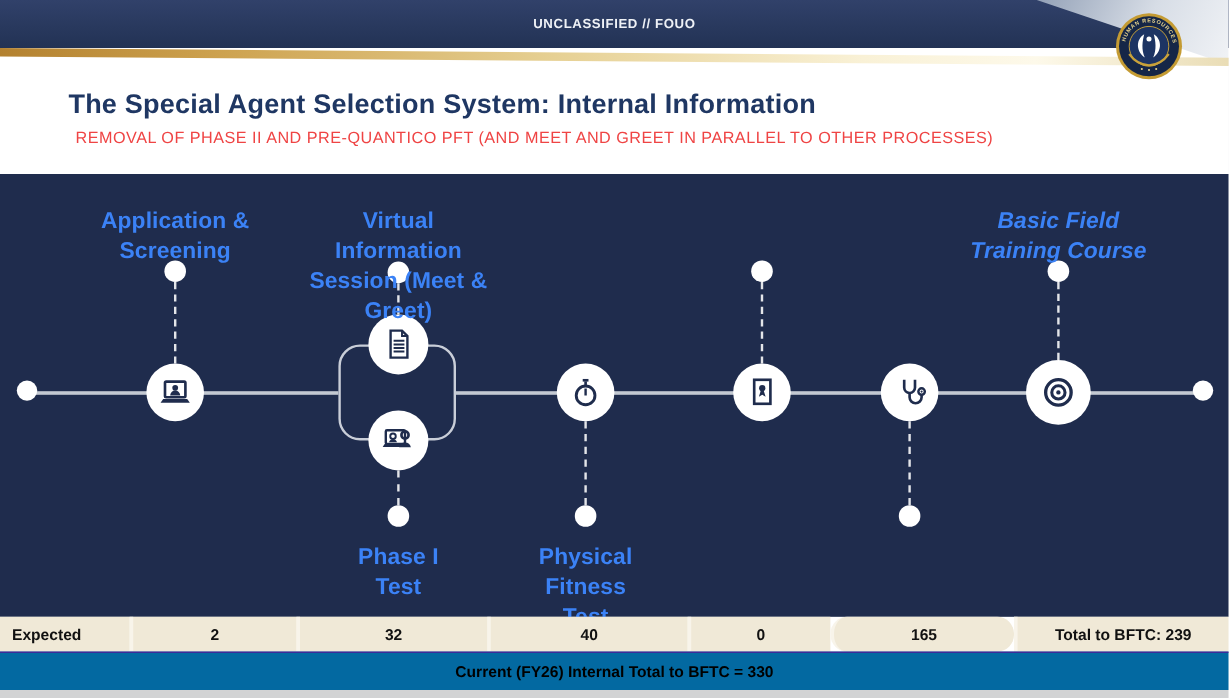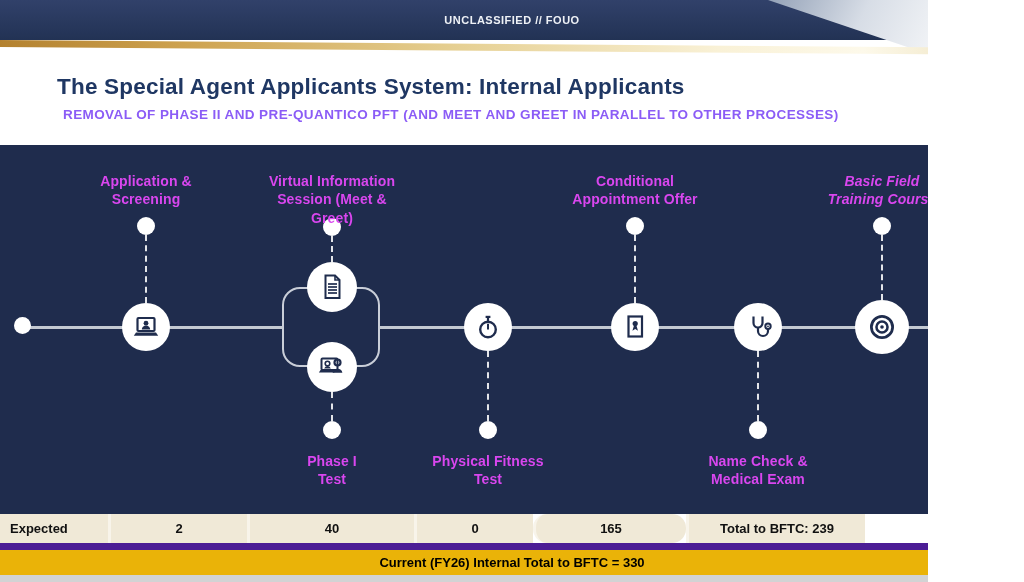--- a/index.html
+++ b/index.html
@@ -1,65 +1,65 @@
 <!DOCTYPE html>
 <html><head>
 <meta charset="utf-8">
 <style>
   html,body{margin:0;padding:0;background:#fff;}
-  .slide{position:relative;width:928px;height:582px;background:#fff;overflow:hidden;
+  .slide{position:relative;width:1024px;height:582px;background:#fff;overflow:hidden;
          font-family:"Liberation Sans",sans-serif;}
 
   
   .topbar{position:absolute;left:0;top:0;width:1024px;height:40px;
           background:linear-gradient(180deg,#31416a 0%,#223254 100%);
           display:flex;align-items:center;justify-content:center;}
   .topbar span{color:#eef1f6;font-size:11px;font-weight:bold;letter-spacing:.5px;}
   .corner-deco{position:absolute;right:0;top:0;width:160px;height:54px;
                background:linear-gradient(115deg,#93a1b7 0%,#d7dde6 55%,#f1f3f6 100%);
                clip-path:polygon(0 0,100% 0,100% 100%);}
   .goldbar{position:absolute;left:-2px;top:40px;width:1030px;height:7px;
            background:linear-gradient(90deg,#b3812f 0%,#cda24f 18%,#e6d093 45%,#f9f1d6 70%,#fdf9ea 84%,#e9dcb4 100%);
            transform:rotate(.45deg);transform-origin:0 0;}
 
   
   .badge{position:absolute;left:929px;top:10px;width:57px;height:57px;}
 
   
   .title{position:absolute;left:57px;top:74px;font-size:22.5px;font-weight:bold;
          color:#1f3763;letter-spacing:.2px;}
-  .subtitle{position:absolute;left:63px;top:107px;font-size:13.5px;font-weight:bold;
-            color:#8b5cf6;letter-spacing:.4px;}
+  .subtitle{position:absolute;left:63px;top:107px;font-size:13.5px;font-weight:normal;
+            color:#ef4444;letter-spacing:.4px;}
 
   
   .panel{position:absolute;left:0;top:145px;width:1024px;height:369px;background:#1f2c4d;}
   .hline{position:absolute;height:3px;background:#c3c9d2;}
   .bracket{position:absolute;left:282px;top:142px;width:98px;height:80px;
            border:2.5px solid #c9ced8;border-radius:18px;box-sizing:border-box;}
   .enddot{position:absolute;width:17px;height:17px;border-radius:50%;background:#fff;}
   .sdot{position:absolute;width:18px;height:18px;border-radius:50%;background:#fff;}
   .vdash{position:absolute;width:0;border-left:2px dashed rgba(255,255,255,.88);}
   .ncirc{position:absolute;background:#fff;border-radius:50%;
          display:flex;align-items:center;justify-content:center;}
   .c48{width:48px;height:48px;} .c50{width:50px;height:50px;} .c54{width:54px;height:54px;}
-  .nlabel{position:absolute;color:#d946ef;font-size:14px;font-weight:bold;line-height:1.32;
+  .nlabel{position:absolute;color:#3b82f6;font-size:19px;font-weight:bold;line-height:1.32;
           text-align:center;white-space:pre-line;letter-spacing:.1px;}
 
   
   .days-row{position:absolute;left:0;top:514px;width:1024px;height:29px;display:flex;}
   .cell{background:#f0e9d7;box-sizing:border-box;font-size:13px;font-weight:bold;color:#111;
         line-height:29px;text-align:center;}
   .cell.sep{border-left:3px solid #f8f4ea;}
   .cell.head{width:108px;text-align:left;padding-left:10px;}
   .cell.w1{width:139px;} .cell.w2{width:159px;} .cell.w3{width:167px;}
   .cell.w4{width:119px;} .cell.w5{width:153px;border-radius:14px;} .cell.w6{width:179px;}
 
   
-  .footer-bar{position:absolute;left:0;top:543px;width:1024px;height:32px;background:#eab308;
-              border-top:7px solid #4c1d95;box-sizing:border-box;
+  .footer-bar{position:absolute;left:0;top:543px;width:1024px;height:32px;background:#0369a1;
+              border-top:1px solid #4c1d95;box-sizing:border-box;
               display:flex;align-items:center;justify-content:center;}
   .footer-bar span{font-size:13px;font-weight:bold;color:#000;}
   .bottom-strip{position:absolute;left:0;top:575px;width:1024px;height:7px;background:#d2d3d4;}
 
   svg{display:block;}
 </style>
 </head>
 <body>
 
 <div class="slide">
@@ -83,21 +83,21 @@
       <path d="M32.5,18.5 c6.5,4 7.5,13.5 -0.5,19.5 c3,-7 2,-13.5 0.5,-19.5 z" fill="#ffffff"></path>
       <circle cx="28.5" cy="22.5" r="2.1" fill="#ffffff"></circle>
       <path d="M12,35 q6.5,9 16.5,9.5" stroke="#c9a23a" stroke-width="1.8" fill="none"></path>
       <path d="M45,35 q-6.5,9 -16.5,9.5" stroke="#c9a23a" stroke-width="1.8" fill="none"></path>
       <circle cx="22.5" cy="47.5" r="0.9" fill="#e8d48e"></circle>
       <circle cx="28.5" cy="48.3" r="0.9" fill="#e8d48e"></circle>
       <circle cx="34.5" cy="47.5" r="0.9" fill="#e8d48e"></circle>
     </svg>
   </div>
 
-  <div class="title">The Special Agent Applicants System: Internal Applicants</div>
+  <div class="title">The Special Agent Selection System: Internal Information</div>
   <div class="subtitle">REMOVAL OF PHASE II AND PRE-QUANTICO PFT (AND MEET AND GREET IN PARALLEL TO OTHER PROCESSES)</div>
 
   <div class="panel">
 
     <div class="hline" style="left:22px;top:180.5px;width:260px;"></div>
     <div class="hline" style="left:380px;top:180.5px;width:622px;"></div>
     <div class="bracket"></div>
 
     <div class="enddot" style="left:13.5px;top:172px;"></div>
     <div class="enddot" style="left:993.5px;top:172px;"></div>
@@ -183,35 +183,32 @@
         <circle cx="16" cy="16" r="5.2" fill="none" stroke="#1f2c4d" stroke-width="2.4"></circle>
         <circle cx="16" cy="16" r="1.7" fill="#1f2c4d"></circle>
       </svg>
     </div>
 
     <div class="nlabel" style="left:81px;top:27px;width:130px;">Application &amp;
 Screening</div>
     <div class="nlabel" style="left:257px;top:27px;width:150px;">Virtual Information
 Session (Meet &amp;
 Greet)</div>
-    <div class="nlabel" style="left:555px;top:27px;width:160px;">Conditional
-Appointment Offer</div>
     <div class="nlabel" style="left:807px;top:27px;width:150px;font-style:italic;">Basic Field
 Training Course</div>
     <div class="nlabel" style="left:272px;top:307px;width:120px;">Phase I
 Test</div>
     <div class="nlabel" style="left:418px;top:307px;width:140px;">Physical Fitness
 Test</div>
-    <div class="nlabel" style="left:683px;top:307px;width:150px;">Name Check &amp;
-Medical Exam</div>
   </div>
 
   <div class="days-row">
     <div class="cell head">Expected Phase</div>
     <div class="cell w1 sep">2</div>
+    <div class="cell w2 sep">32</div>
     <div class="cell w3 sep">40</div>
     <div class="cell w4 sep">0</div>
     <div class="cell w5 sep">165</div>
     <div class="cell w6 sep">Total to BFTC: 239</div>
   </div>
 
   <div class="footer-bar">
     <span>Current (FY26) Internal Total to BFTC = 330</span>
   </div>
   <div class="bottom-strip"></div>

